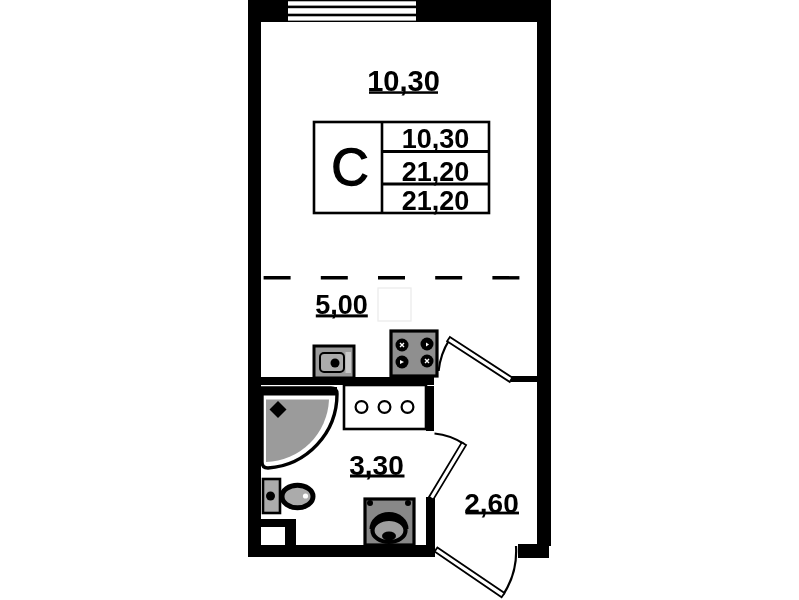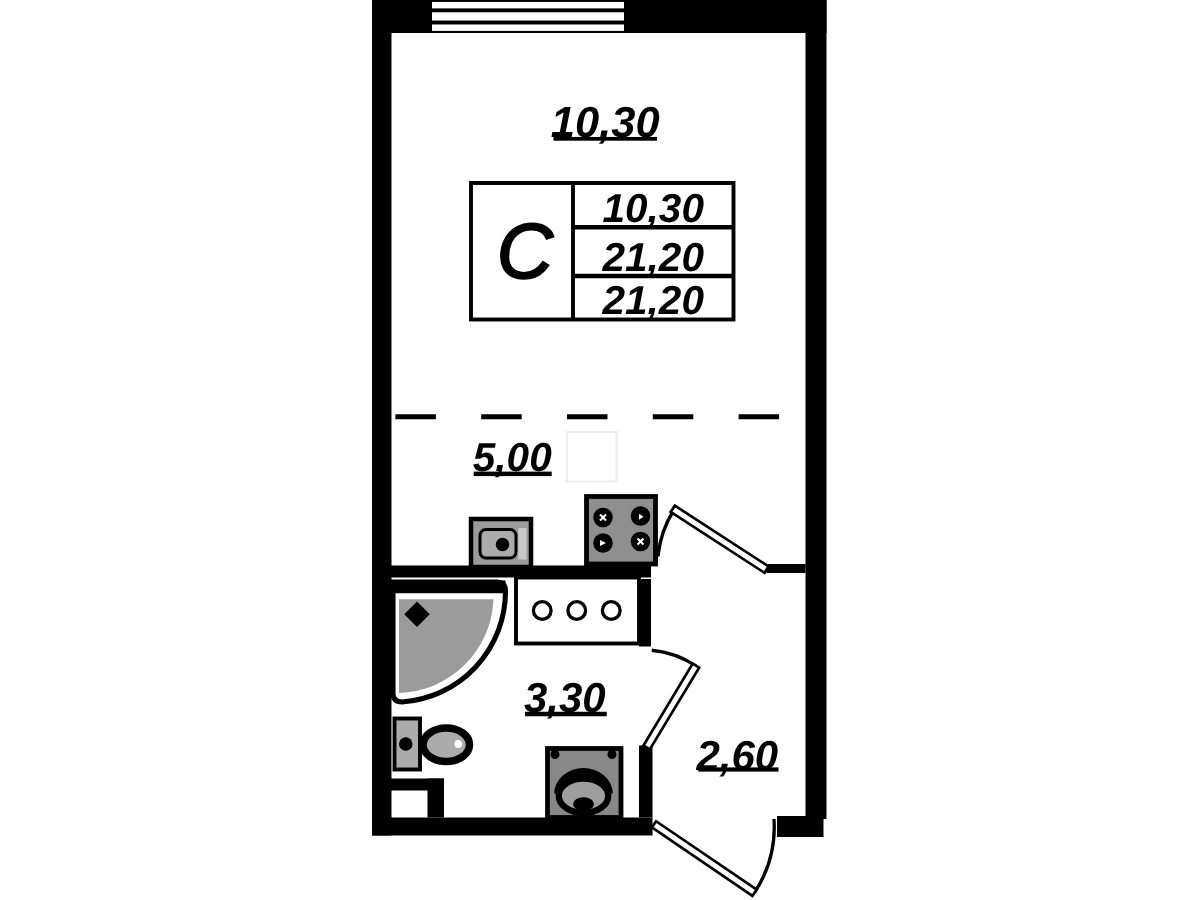--- a/index.html
+++ b/index.html
@@ -1,16 +1,16 @@
 <!DOCTYPE html>
 <html><head>
 <meta charset="utf-8">
 <style>
   html,body{margin:0;padding:0;background:#fff;}
-  .wrap{width:799px;height:600px;position:relative;overflow:hidden;font-style:italic;}
+  .wrap{width:799px;height:600px;position:relative;overflow:hidden;}
   svg{display:block;}
   text{font-family:"Liberation Sans",sans-serif;fill:#000;}
 </style>
 </head>
 <body>
 <div class="wrap">
 <svg width="799" height="600" viewBox="0 0 799 600" xmlns="http://www.w3.org/2000/svg">
 
   <rect x="0" y="0" width="799" height="600" fill="#ffffff"></rect>
 

